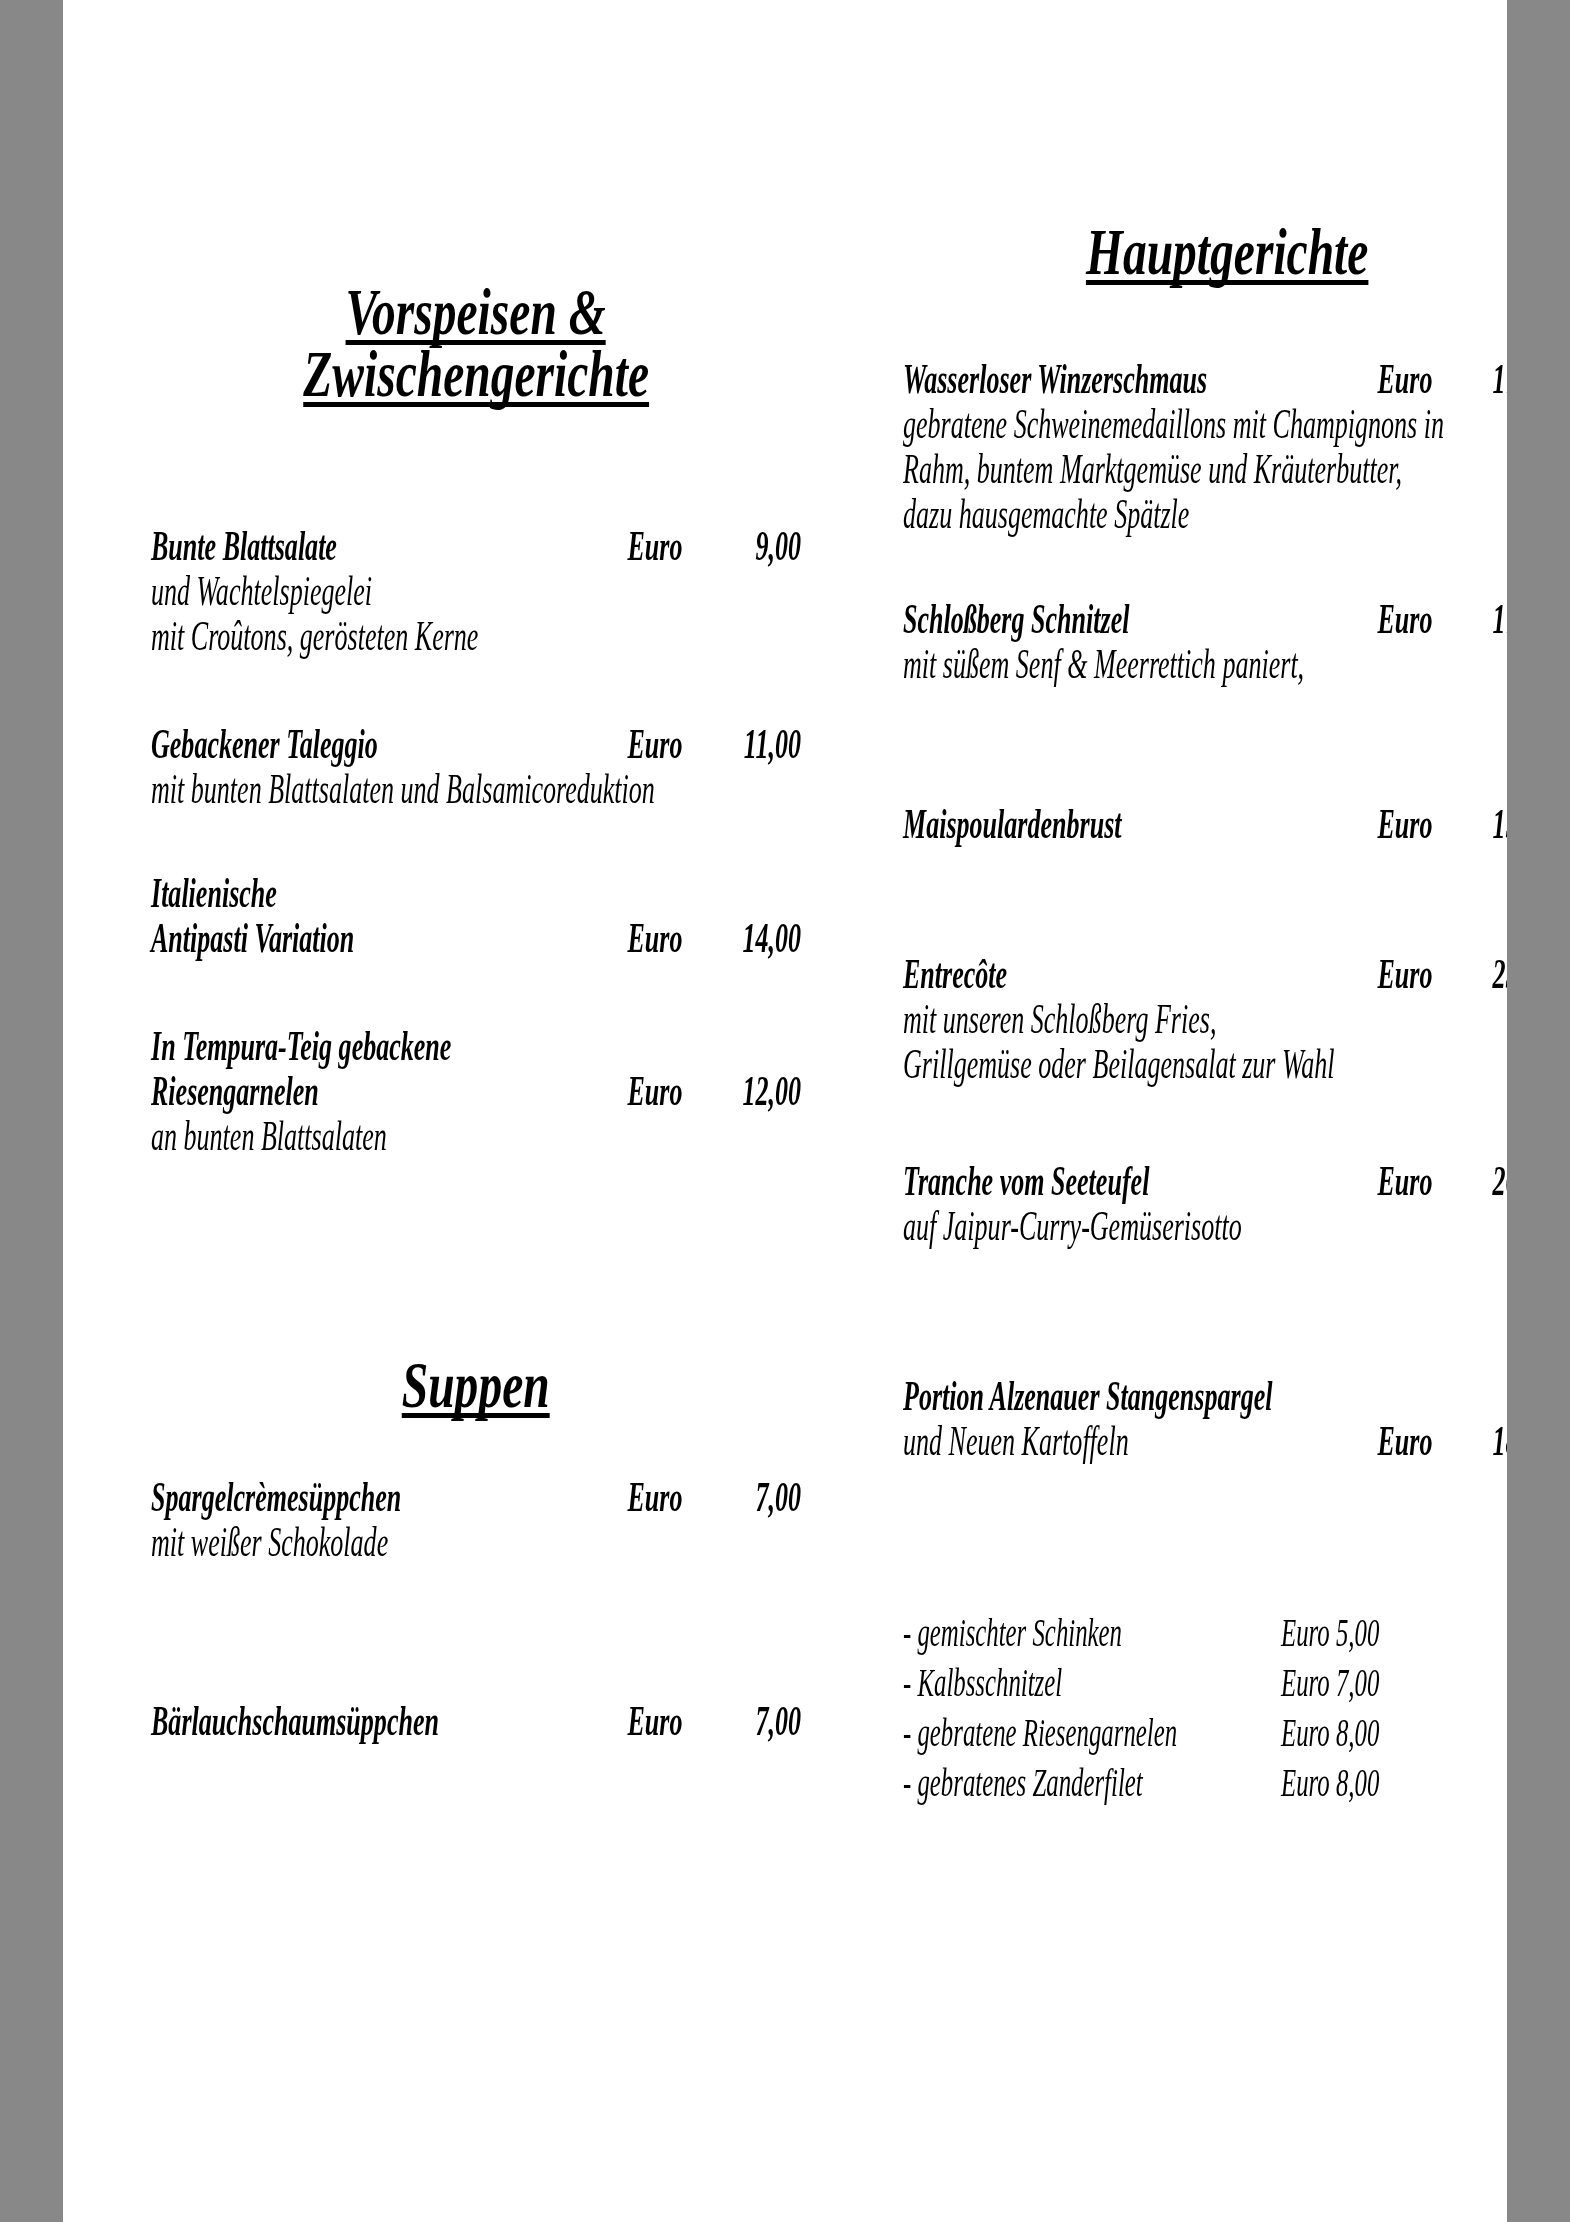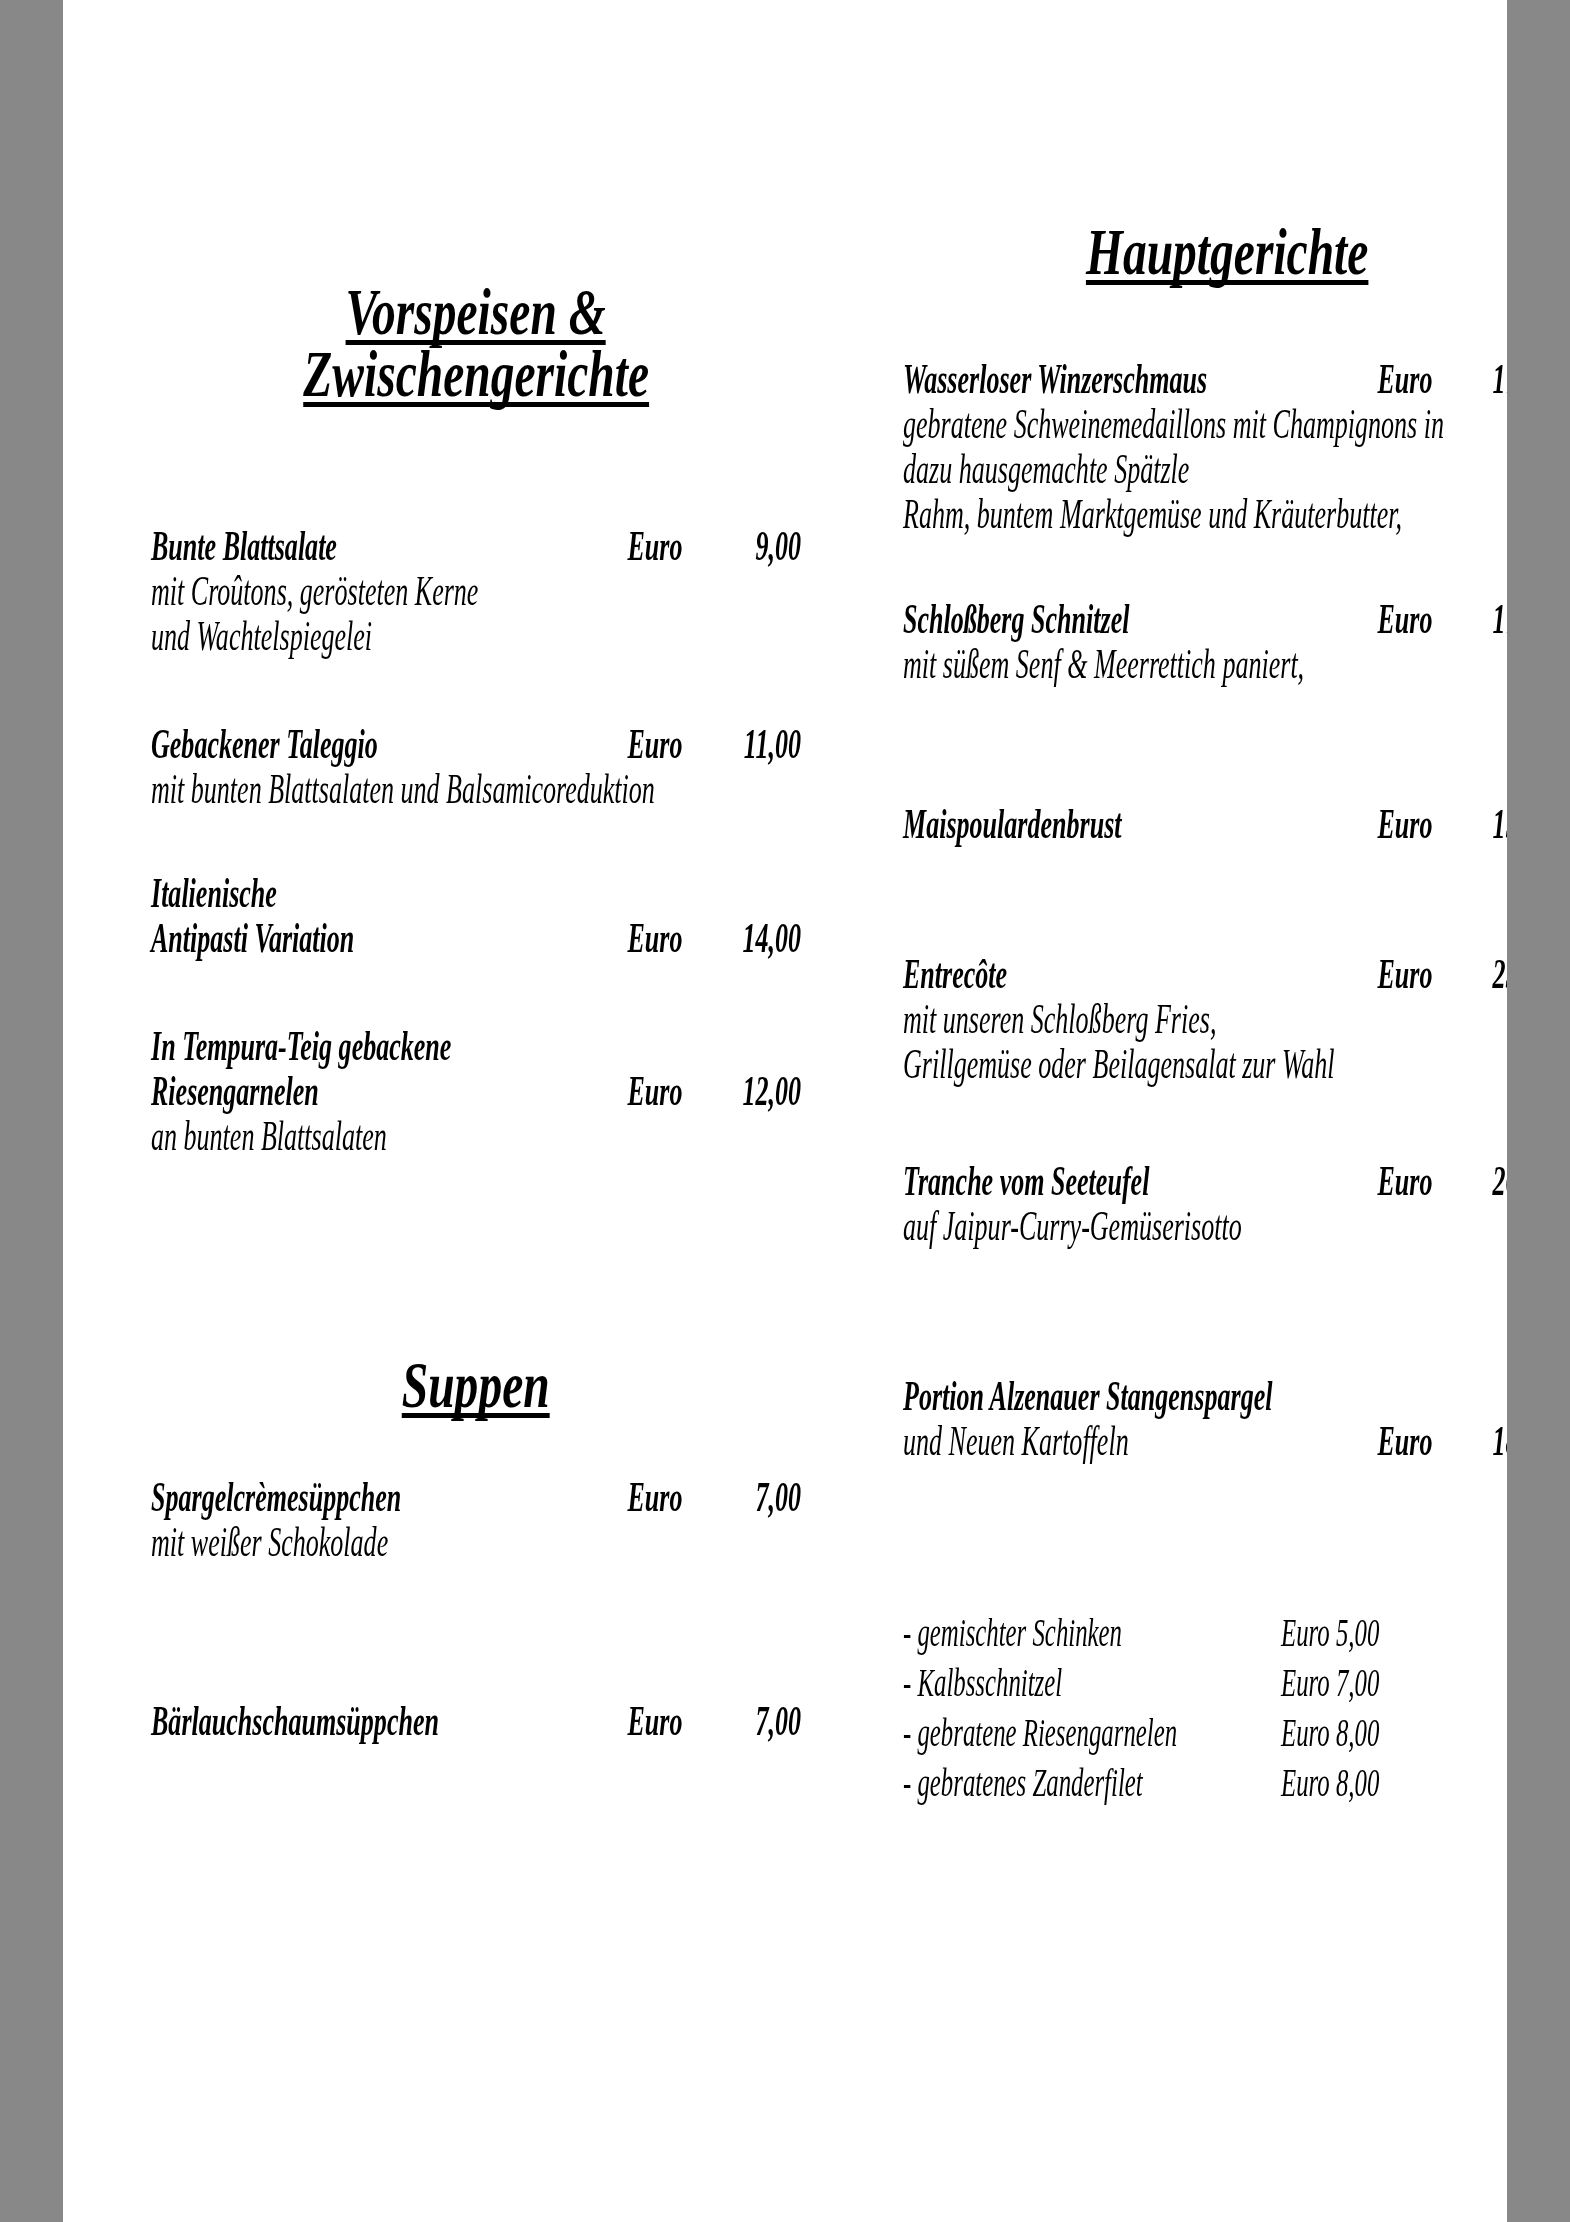--- a/index.html
+++ b/index.html
@@ -56,22 +56,22 @@
   </div>
 
   <div class="blk col-l" style="top:524px">
     <div class="ln">
       <span class="tx nm">Bunte Blattsalate</span>
       <span class="pr">
         <span>Euro</span>
         <span>9,00</span>
       </span>
     </div>
+    <div class="ln"><span class="tx ds">und Wachtelspiegelei</span></div>
     <div class="ln"><span class="tx ds">mit Croûtons, gerösteten Kerne</span></div>
-    <div class="ln"><span class="tx ds">und Wachtelspiegelei</span></div>
   </div>
 
   <div class="blk col-l" style="top:722px">
     <div class="ln">
       <span class="tx nm">Gebackener Taleggio</span>
       <span class="pr">
         <span>Euro</span>
         <span>11,00</span>
       </span>
     </div>
@@ -132,22 +132,22 @@
 
   <div class="blk col-r" style="top:357px">
     <div class="ln">
       <span class="tx nm">Wasserloser Winzerschmaus</span>
       <span class="pr">
         <span>Euro</span>
         <span>17,00</span>
       </span>
     </div>
     <div class="ln"><span class="tx ds">gebratene Schweinemedaillons mit Champignons in</span></div>
+    <div class="ln"><span class="tx ds">Rahm, buntem Marktgemüse und Kräuterbutter,</span></div>
     <div class="ln"><span class="tx ds">dazu hausgemachte Spätzle</span></div>
-    <div class="ln"><span class="tx ds">Rahm, buntem Marktgemüse und Kräuterbutter,</span></div>
   </div>
 
   <div class="blk col-r" style="top:597px">
     <div class="ln">
       <span class="tx nm">Schloßberg Schnitzel</span>
       <span class="pr">
         <span>Euro</span>
         <span>17,00</span>
       </span>
     </div>

